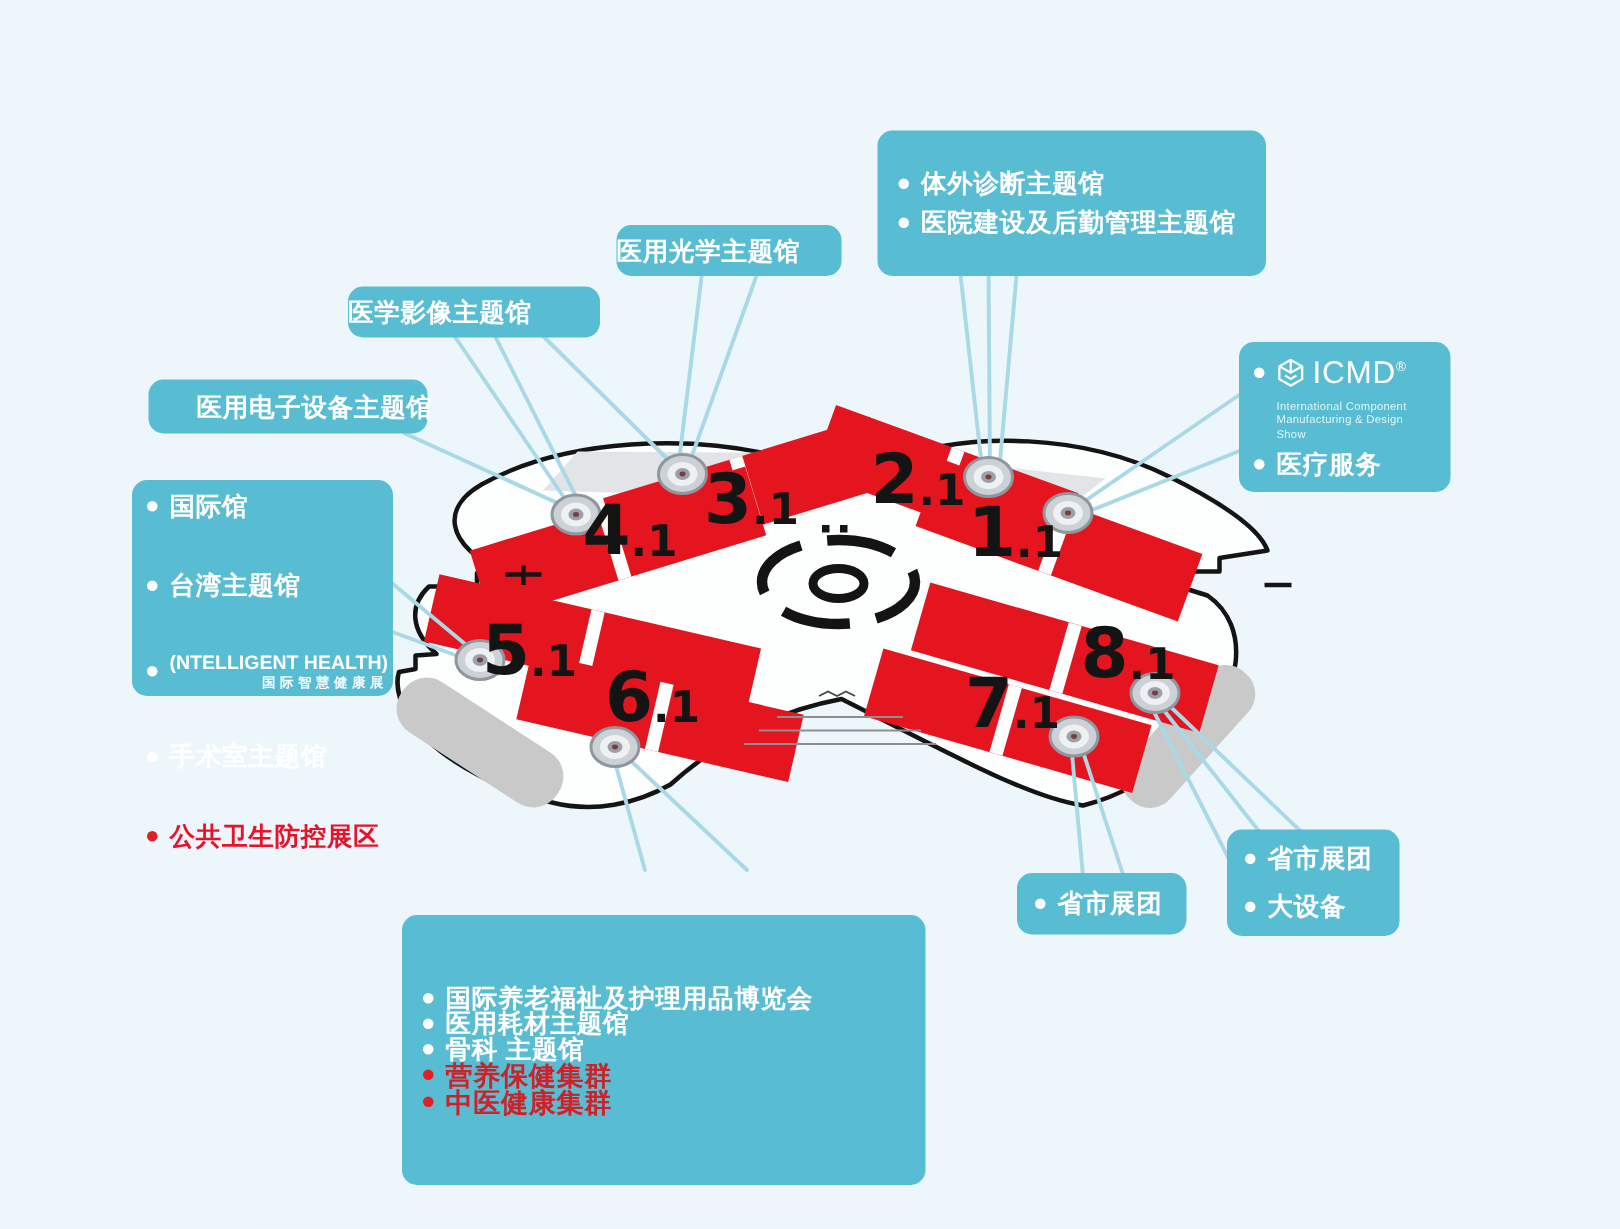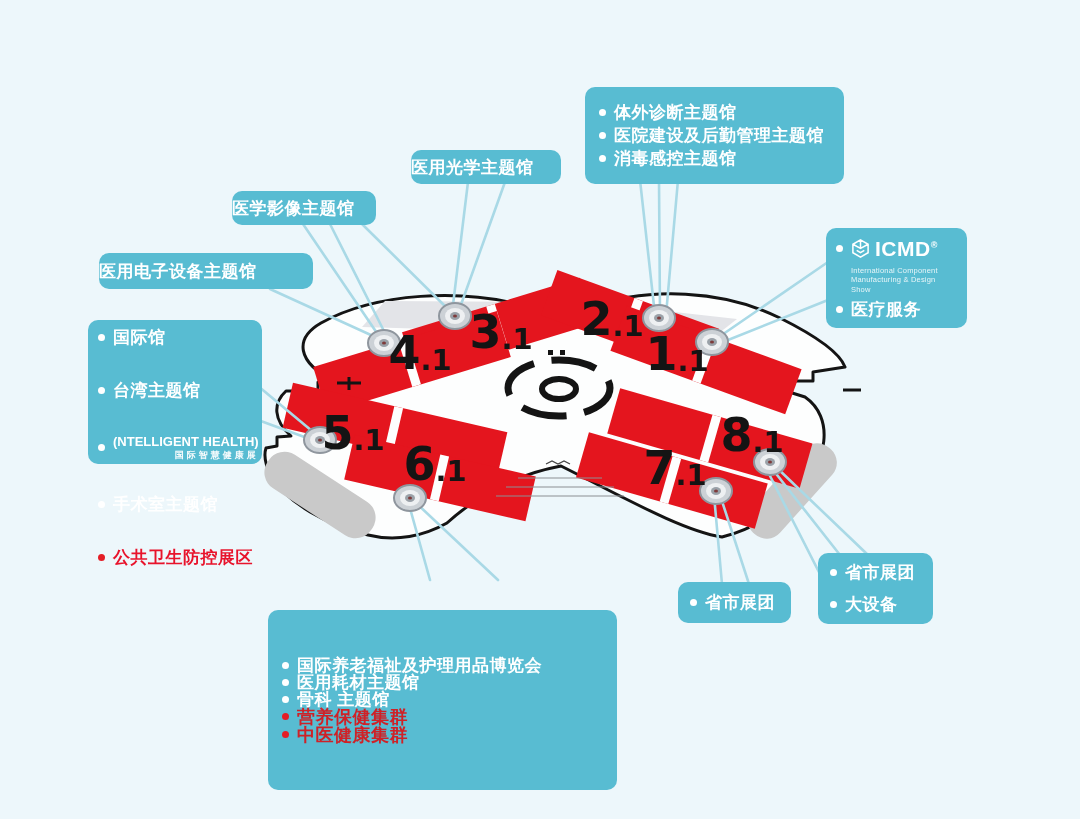--- a/index.html
+++ b/index.html
@@ -19,21 +19,21 @@
   .single{display:flex;align-items:center;}
 
   
   .ih-logo{display:flex;flex-direction:column;line-height:1;}
   .ih-title{font-size:13px;font-weight:bold;letter-spacing:0px;white-space:nowrap;}
   .ih-title::before{content:"(";}
   .ih-title::after{content:")";}
   .ih-sub{font-size:9px;letter-spacing:3px;margin-top:3px;align-self:flex-end;opacity:.95;}
 
   
-  .icmd-title{font-size:21px;font-weight:bold;letter-spacing:.5px;}
+  .icmd-title{font-size:21px;font-weight:normal;letter-spacing:.5px;}
   .icmd-reg{font-size:9px;vertical-align:super;}
   .icmd-sub{font-size:7.5px;font-weight:normal;opacity:.85;line-height:1.25;letter-spacing:.2px;}
 
   .rehab-title{font-size:25px;font-weight:bold;letter-spacing:1px;white-space:nowrap;}
 
   
   .hall-num{position:absolute;display:flex;align-items:flex-end;color:#141414;
             font-family:"DejaVu Sans","Liberation Sans",sans-serif;font-weight:900;
             transform:translate(-50%,-55%);pointer-events:none;}
   .hall-num .maj{font-size:46px;line-height:.85;}
@@ -227,45 +227,41 @@
     </div>
   <div class="hall-num" style="left:675px;top:471px;">
     <span class="maj">7</span>
       <span class="min">.1</span>
     </div>
   <div class="hall-num" style="left:752px;top:438px;">
     <span class="maj">8</span>
       <span class="min">.1</span>
     </div>
 
-  <div class="callout" style="left:585px;top:87px;width:259px;height:97px;padding:17px 14px;
+  <div class="callout" style="left:585px;top:87px;width:259px;height:97px;padding:27px 14px;
        display:flex;flex-direction:column;justify-content:space-between;">
     <div class="row">
         <span class="dot"></span>
       <span class="txt">体外诊断主题馆</span>
       </div>
     <div class="row">
         <span class="dot"></span>
       <span class="txt">医院建设及后勤管理主题馆</span>
-      </div>
-    <div class="row">
-        <span class="dot"></span>
-      <span class="txt">消毒感控主题馆</span>
       </div>
   </div>
 
   <div class="callout single" style="left:411px;top:150px;width:150px;height:34px;">
     <span class="txt">医用光学主题馆</span>
   </div>
 
-  <div class="callout single" style="left:232px;top:191px;width:144px;height:34px;">
+  <div class="callout single" style="left:232px;top:191px;width:168px;height:34px;">
     <span class="txt">医学影像主题馆</span>
   </div>
 
-  <div class="callout single" style="left:99px;top:253px;width:214px;height:36px;">
+  <div class="callout single" style="left:99px;top:253px;width:186px;height:36px;padding-left:32px;">
     <span class="txt">医用电子设备主题馆</span>
   </div>
 
   <div class="callout" style="left:88px;top:320px;width:174px;height:144px;padding:9px 10px;
        display:flex;flex-direction:column;justify-content:space-between;gap:36px;">
     <div class="row">
         <span class="dot"></span>
       <span class="txt">国际馆</span>
       </div>
     <div class="row">

